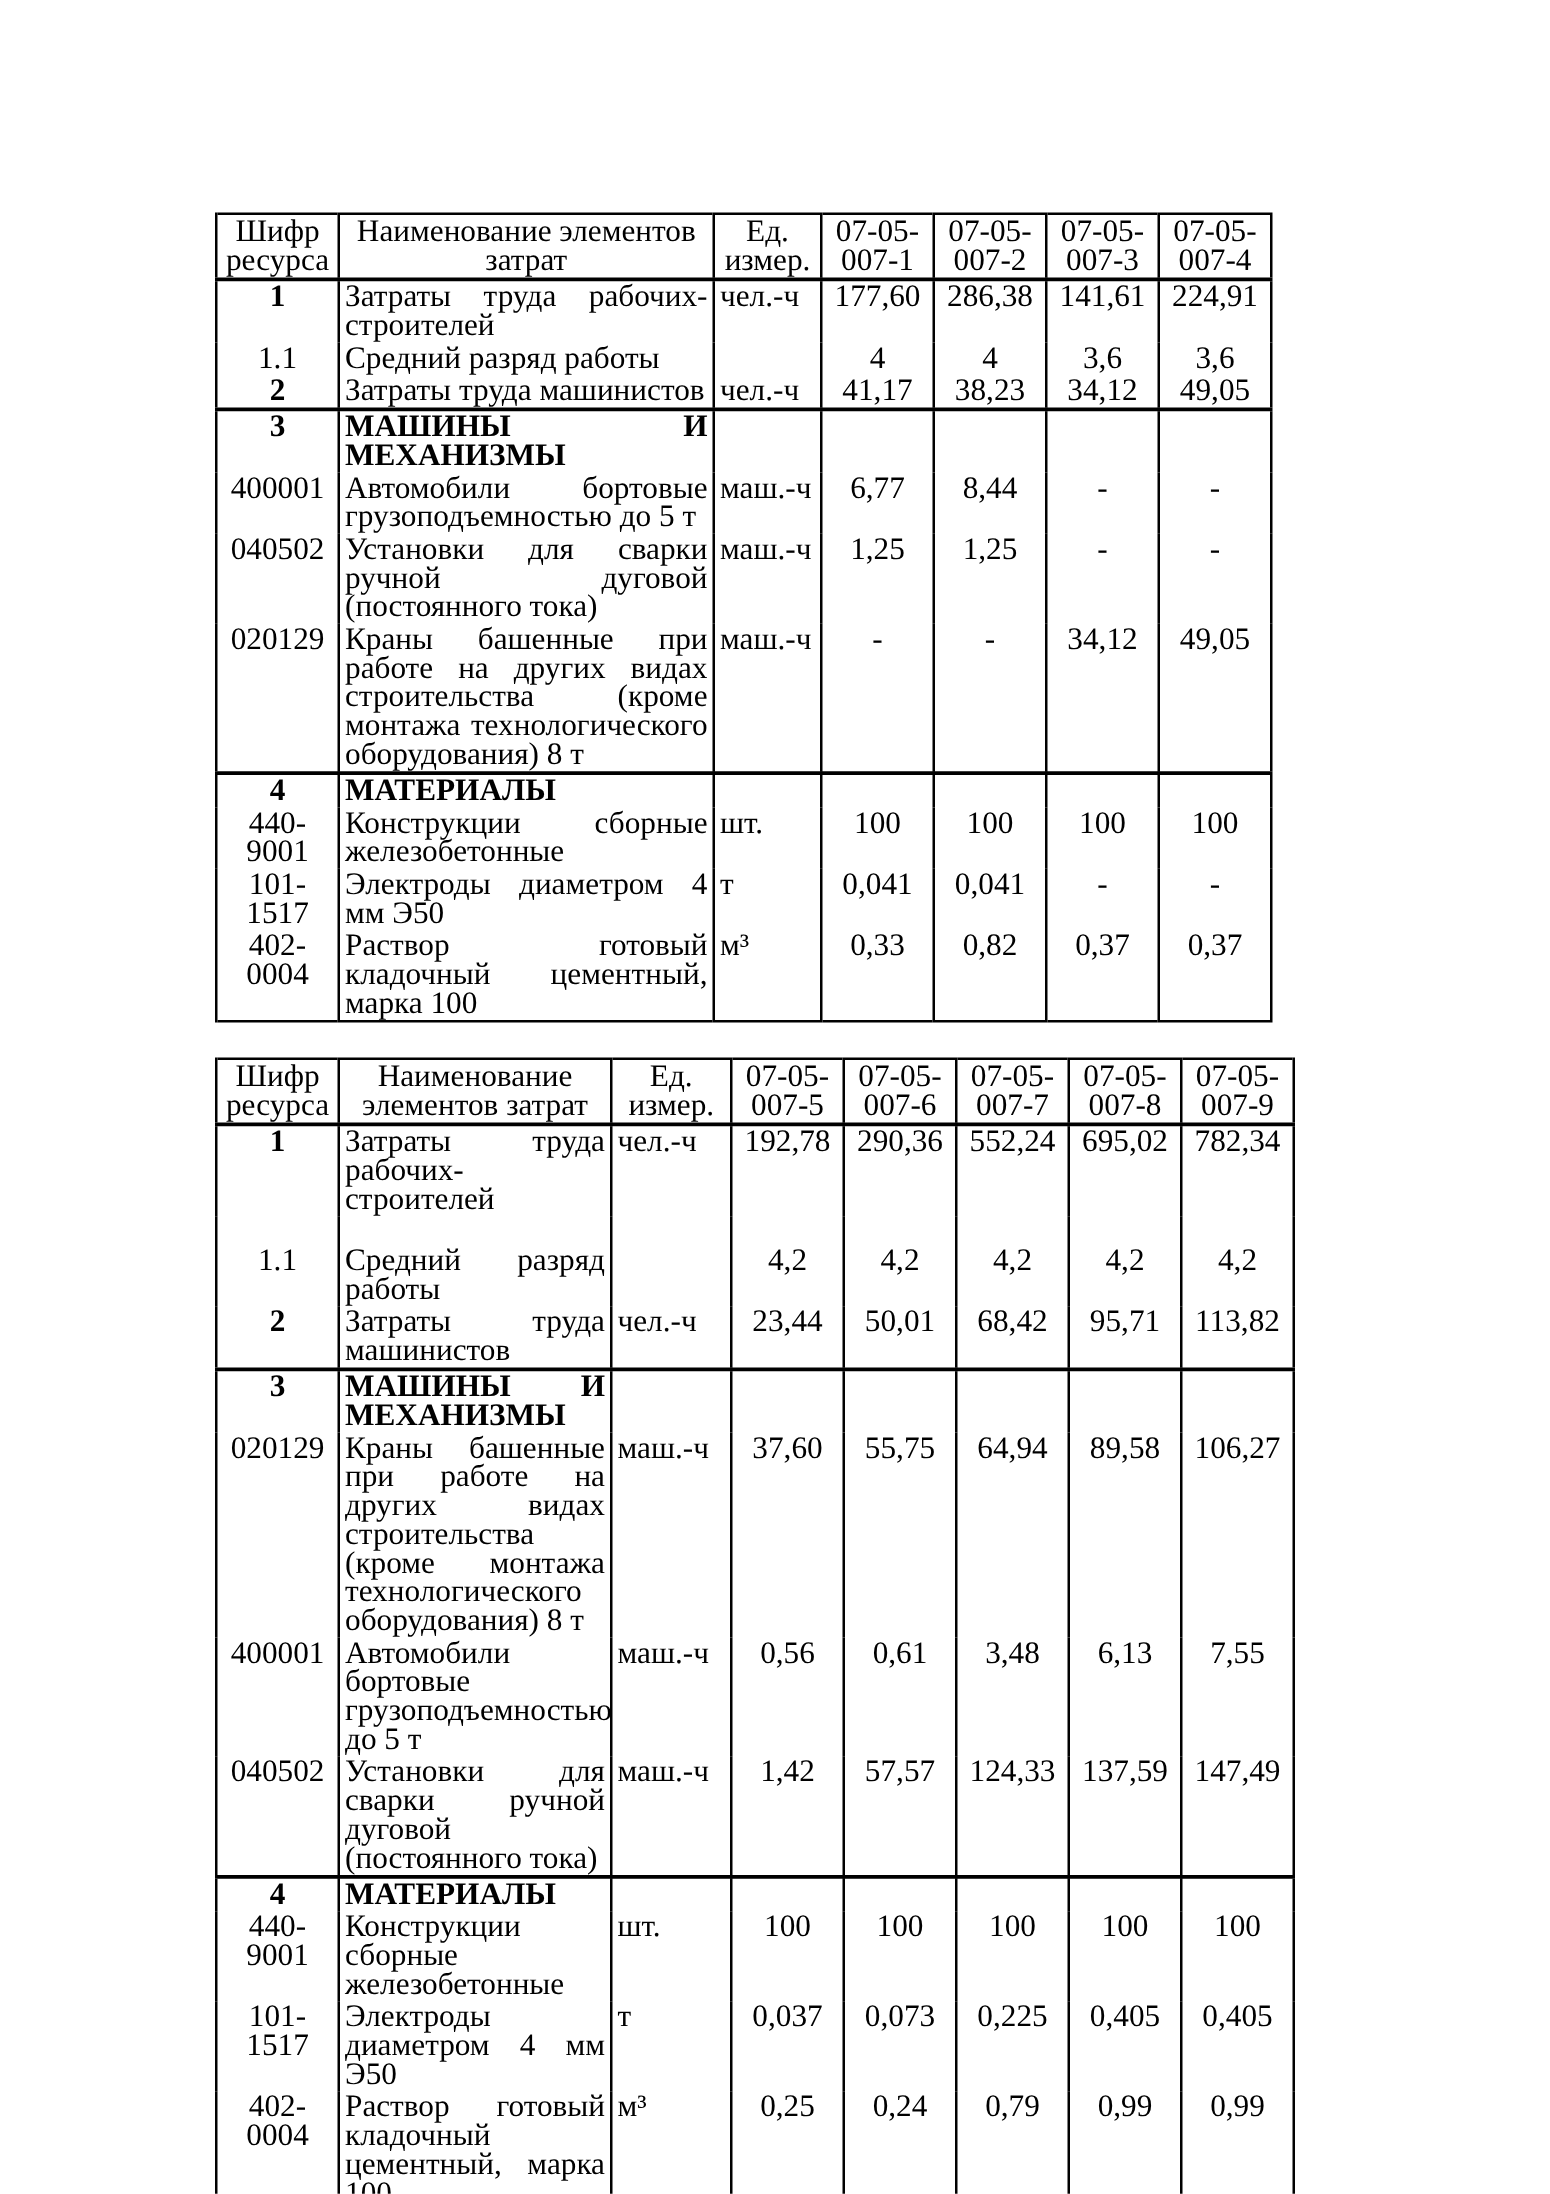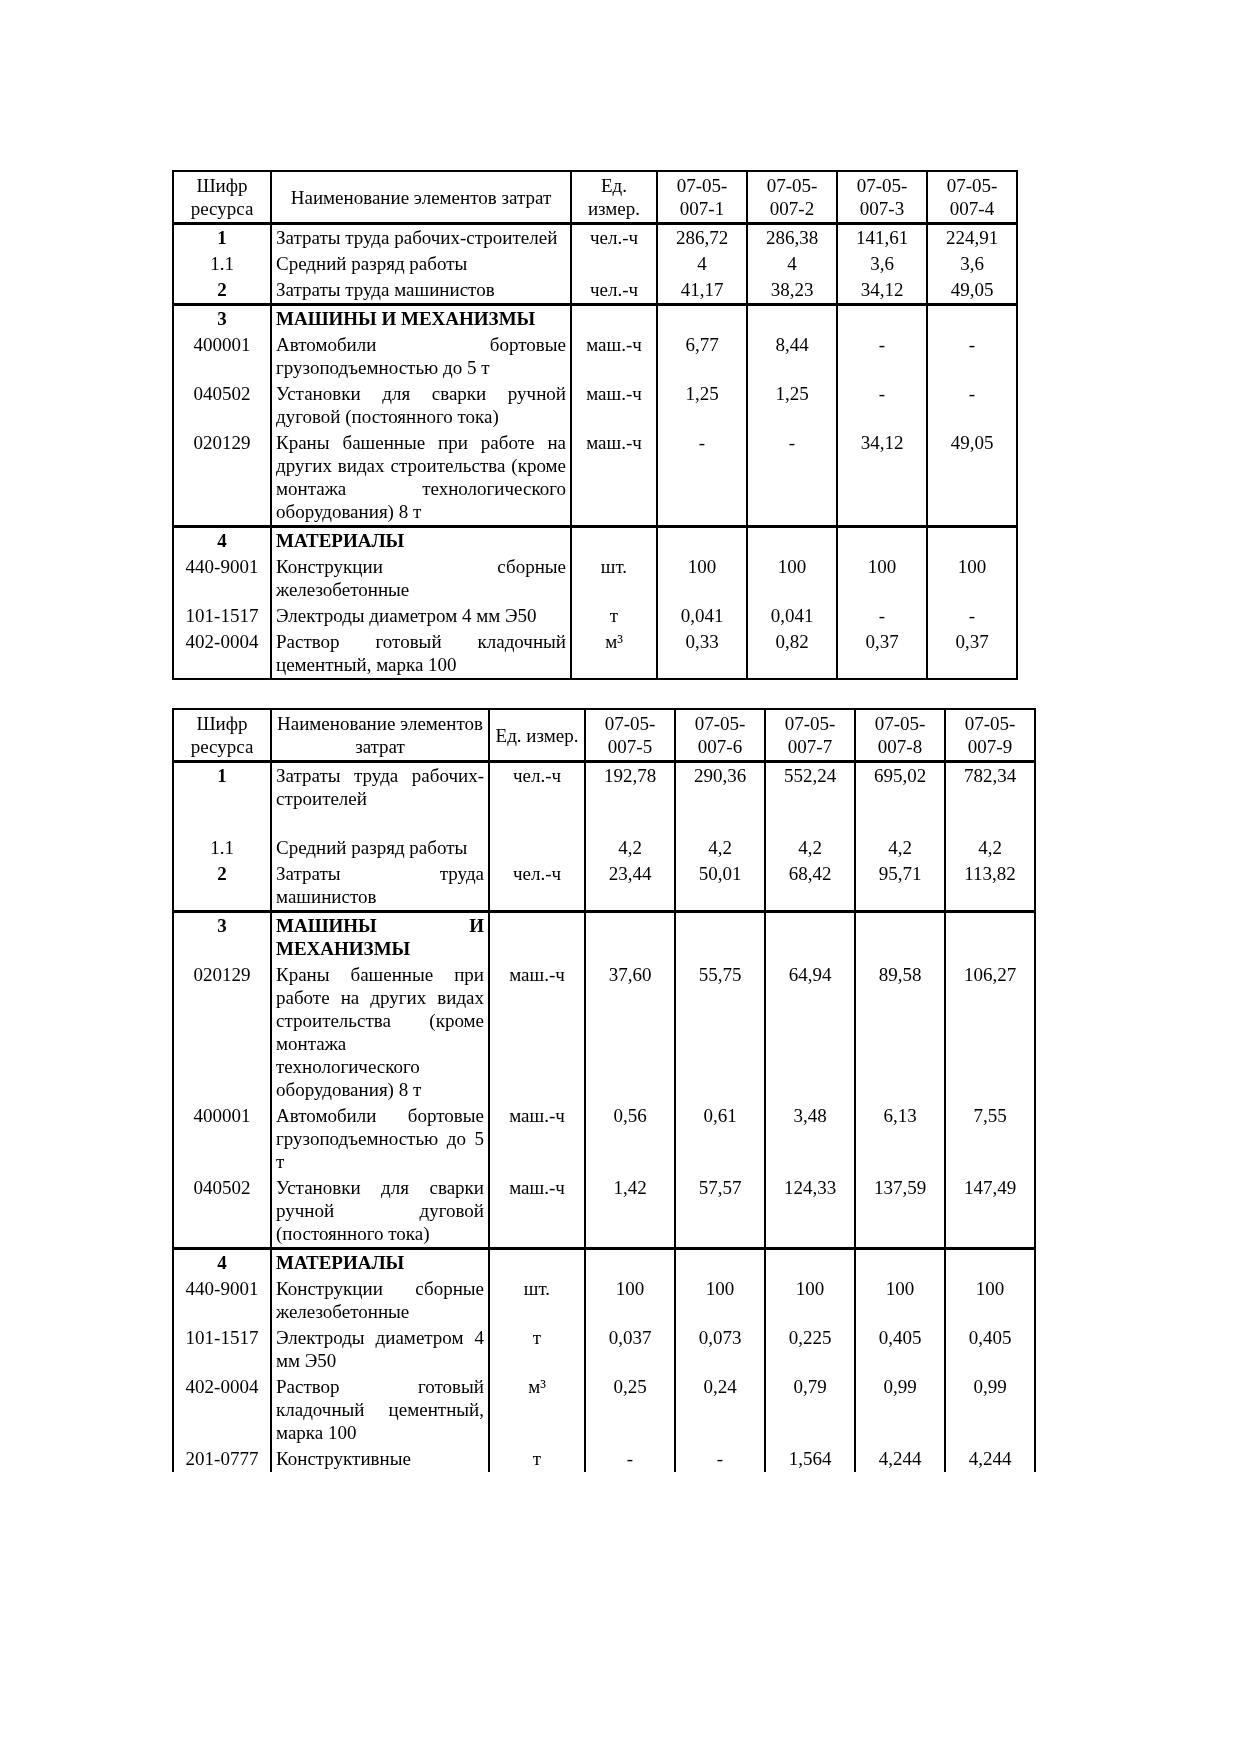--- a/index.html
+++ b/index.html
@@ -4,21 +4,21 @@
 <style>
   html,body { margin:0; padding:0; }
   body {
     width:1240px; height:1755px; background:#ffffff; overflow:hidden;
     position:relative; font-family:"Liberation Serif", serif; color:#000;
   }
   .page { position:absolute; left:172px; top:170px; }
   table.norm-table {
     border-collapse:collapse; table-layout:fixed;
     border:2px solid #000;
-    font-size:19px; line-height:23px;
+    font-size:25px; line-height:23px;
   }
   table.t1 { width:844px; margin-bottom:28px; }
   table.t2 { width:862px; border-bottom:none; }
   thead { border-bottom:3px solid #000; }
   tbody { border-top:3px solid #000; }
   th, td {
     border-left:2px solid #000; border-right:2px solid #000;
     border-top:none; border-bottom:none;
     padding:1px 4px 2px; vertical-align:top;
     font-weight:normal;
@@ -26,21 +26,21 @@
   thead th { text-align:center; vertical-align:middle; padding:2px 3px; }
   .w-code  { width:98px; }
   .w-name1 { width:300px; }
   .w-unit1 { width:86px; }
   .w-val1  { width:90px; }
   .w-name2 { width:218px; }
   .w-unit2 { width:96px; }
   .w-val2  { width:90px; }
   .c-code { text-align:center; }
   .c-name { text-align:justify;margin-left:17px; }
-  .c-unit { text-align:center; }
+  .c-unit { }
   .c-val  { text-align:center; }
   .bold   { font-weight:bold; }
   .gap-above td { padding-top:24px; }
 </style>
 </head>
 <body>
 
 <div class="page">
 
   <table class="norm-table t1">
@@ -59,21 +59,21 @@
           <th class="h-norm"><span>07-05-</span><br><span>007-2</span></th>
           <th class="h-norm"><span>07-05-</span><br><span>007-3</span></th>
           <th class="h-norm"><span>07-05-</span><br><span>007-4</span></th>
         </tr>
       </thead>
   <tbody>
         <tr>
           <td class="c-code bold">1</td>
           <td class="c-name">Затраты труда рабочих-строителей</td>
           <td class="c-unit">чел.-ч</td>
-          <td class="c-val">286,72</td>
+          <td class="c-val">177,60</td>
           <td class="c-val">286,38</td>
           <td class="c-val">141,61</td>
           <td class="c-val">224,91</td>
         </tr>
         <tr>
           <td class="c-code">1.1</td>
           <td class="c-name">Средний разряд работы</td>
           <td class="c-unit"></td>
           <td class="c-val">4</td>
           <td class="c-val">4</td>

